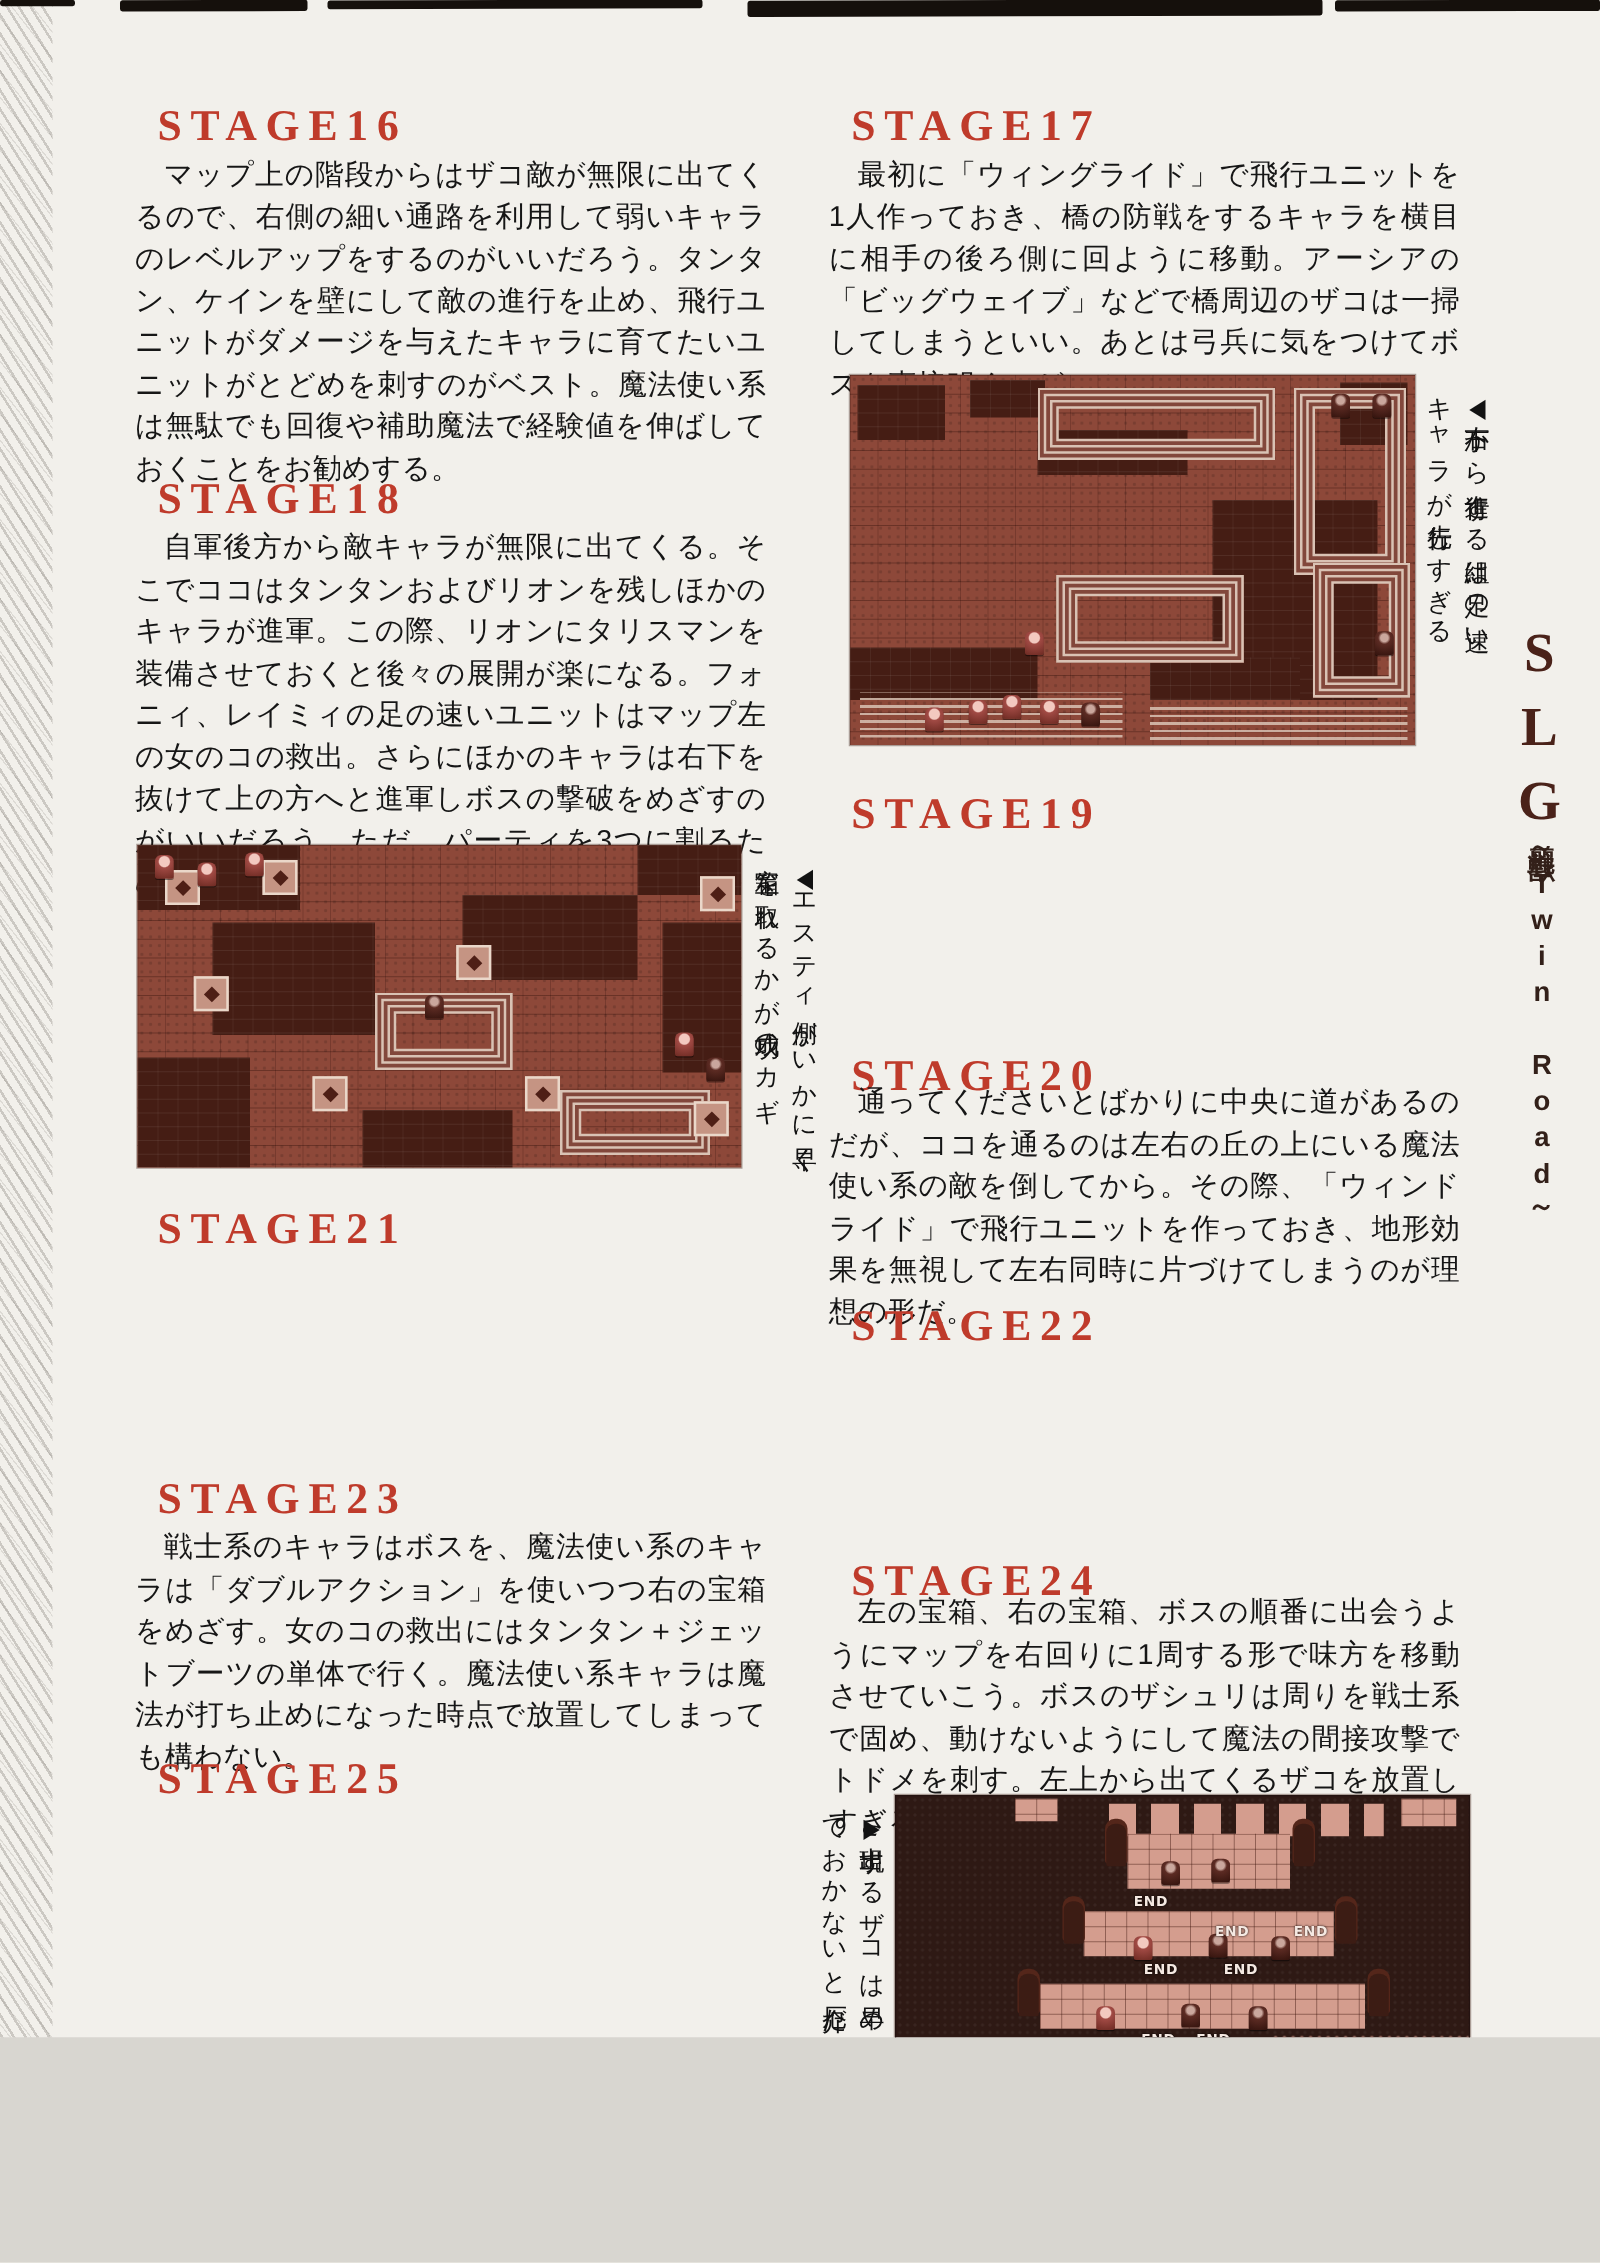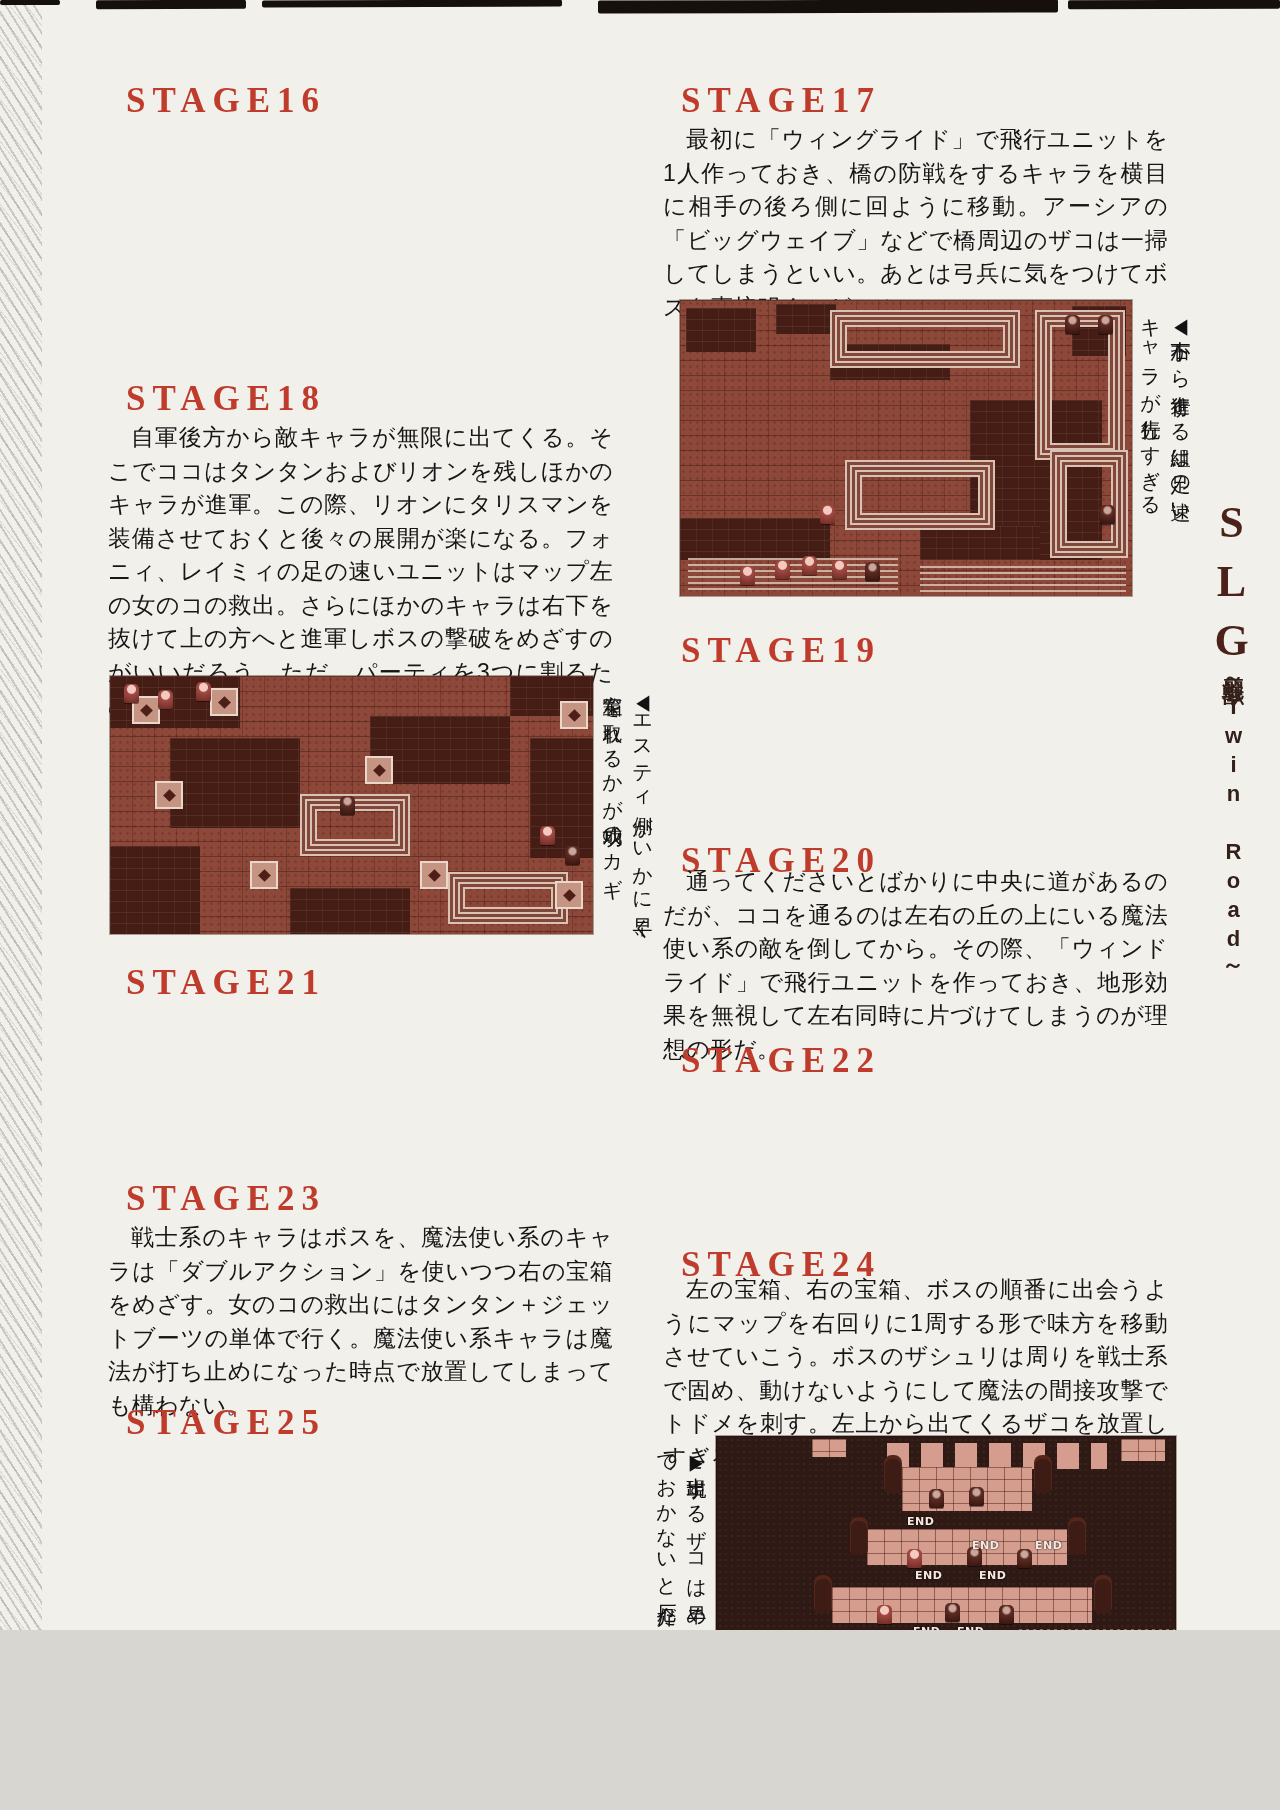--- a/index.html
+++ b/index.html
@@ -70,20 +70,21 @@
 <div class="page">
 
   <div class="edge-left"></div>
   <div class="topbar" style="left:0;top:0;width:60px;height:5px;"></div>
   <div class="topbar" style="left:96px;top:0;width:150px;height:9px;"></div>
   <div class="topbar" style="left:262px;top:0;width:300px;height:7px;"></div>
   <div class="topbar" style="left:598px;top:0;width:460px;height:13px;"></div>
   <div class="topbar" style="left:1068px;top:0;width:212px;height:9px;"></div>
 
   <h2 class="stage-h" style="left:126px;top:54px;">STAGE16</h2>
+  <p class="stage-p" style="left:108px;top:100px;">マップ上の階段からはザコ敵が無限に出てくるので、右側の細い通路を利用して弱いキャラのレベルアップをするのがいいだろう。タンタン、ケインを壁にして敵の進行を止め、飛行ユニットがダメージを与えたキャラに育てたいユニットがとどめを刺すのがベスト。魔法使い系は無駄でも回復や補助魔法で経験値を伸ばしておくことをお勧めする。</p>
 
   <h2 class="stage-h" style="left:126px;top:352px;">STAGE18</h2>
   <p class="stage-p" style="left:108px;top:398px;">自軍後方から敵キャラが無限に出てくる。そこでココはタンタンおよびリオンを残しほかのキャラが進軍。この際、リオンにタリスマンを装備させておくと後々の展開が楽になる。フォニィ、レイミィの足の速いユニットはマップ左の女のコの救出。さらにほかのキャラは右下を抜けて上の方へと進軍しボスの撃破をめざすのがいいだろう。ただ、パーティを3つに割るため戦力はキツい、マメな回復を。</p>
 
   <div class="map" style="left:110px;top:676px;width:483px;height:258px;">
     <div class="dk" style="left:0;top:0;width:130px;height:52px;"></div>
     <div class="dk" style="left:400px;top:0;width:83px;height:40px;"></div>
     <div class="dk" style="left:60px;top:62px;width:130px;height:90px;"></div>
     <div class="dk" style="left:260px;top:40px;width:140px;height:68px;"></div>
     <div class="dk" style="left:420px;top:62px;width:63px;height:120px;"></div>

